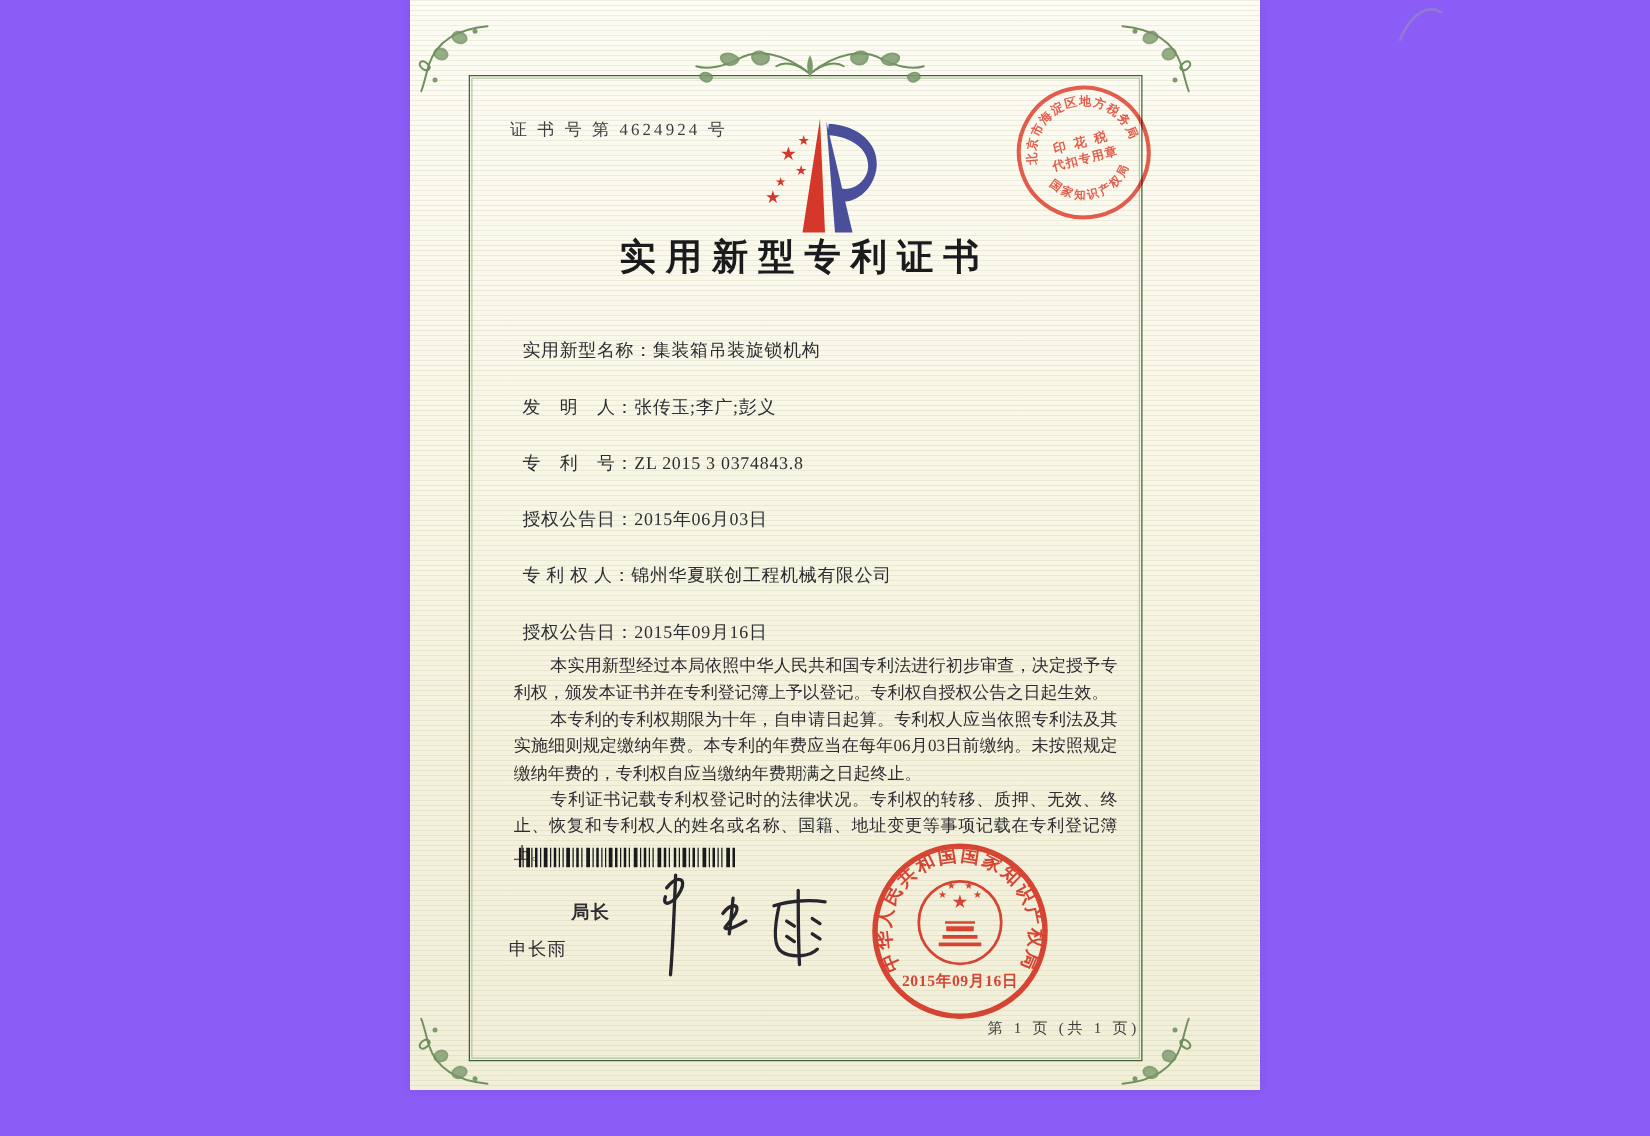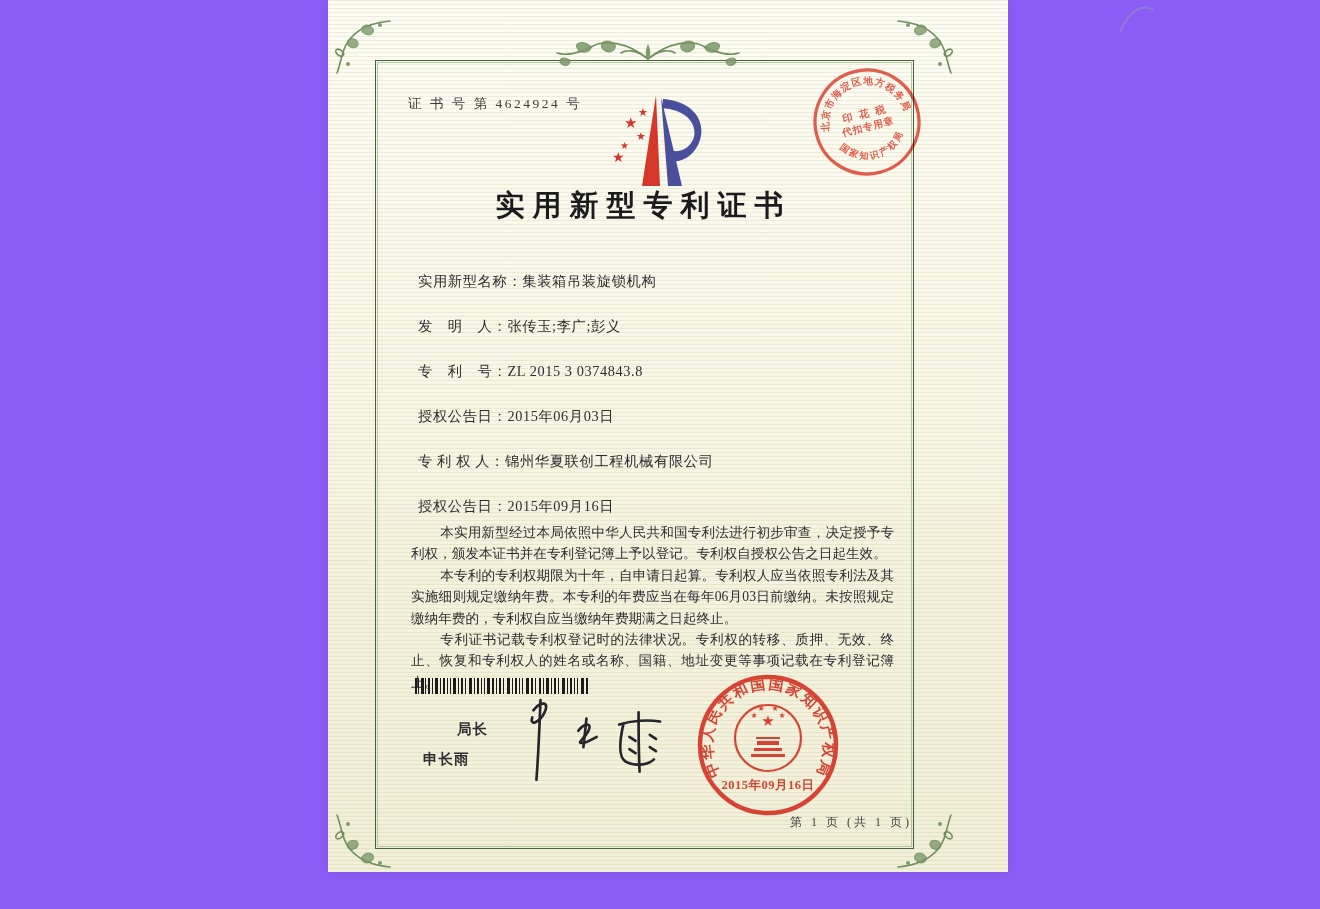--- a/index.html
+++ b/index.html
@@ -22,22 +22,22 @@
   .title{position:absolute;left:47px;top:186px;width:537px;text-align:center;
          font-size:29px;font-weight:700;letter-spacing:8px;color:#1b1b1d;}
   .fields{position:absolute;left:90px;top:271px;}
   .field{margin:0 0 25px 0;font-size:14.3px;line-height:20px;color:#2d2d31;letter-spacing:.6px;font-family:Liberation Serif, serif;}
   .body-text{position:absolute;left:83px;top:522px;width:483px;font-size:13.6px;line-height:21.4px;
              text-align:justify;color:#2d2d31;}
   .body-text p{margin:0;text-indent:2.15em;}
   .barcode{position:absolute;left:87px;top:678px;width:174px;height:16px;}
   .sig-role{position:absolute;left:95px;top:720px;font-family:"Liberation Sans","DejaVu Sans",sans-serif;
             font-weight:700;font-size:14.5px;color:#2f2f33;letter-spacing:1px;margin-left:34px;}
-  .sig-name{position:absolute;left:95px;top:750px;font-family:"Liberation Sans","DejaVu Sans",sans-serif;
-            font-weight:700;font-size:14.5px;color:#2f2f33;letter-spacing:1px;}
+  .sig-name{position:absolute;left:79px;top:750px;font-family:"Liberation Sans","DejaVu Sans",sans-serif;
+            font-weight:400;font-size:14.5px;color:#2f2f33;letter-spacing:1px;}
   .signature{position:absolute;left:170px;top:696px;width:180px;height:94px;}
   .footer{position:absolute;left:47px;top:814px;width:537px;text-align:right;
           font-size:12px;letter-spacing:3px;color:#3d3d3f;}
   .seal{position:absolute;left:365px;top:670px;width:150px;height:150px;z-index:4;
         mix-blend-mode:multiply;opacity:.93;}
   .tax-stamp{position:absolute;left:483px;top:66px;width:112px;height:112px;z-index:4;
              mix-blend-mode:multiply;opacity:.88;transform:rotate(-14deg);}
   .pen-mark{position:absolute;left:1116px;top:2px;width:40px;height:34px;opacity:.45;}
   svg text{font-family:"Liberation Serif","DejaVu Serif",serif;}
 </style>

